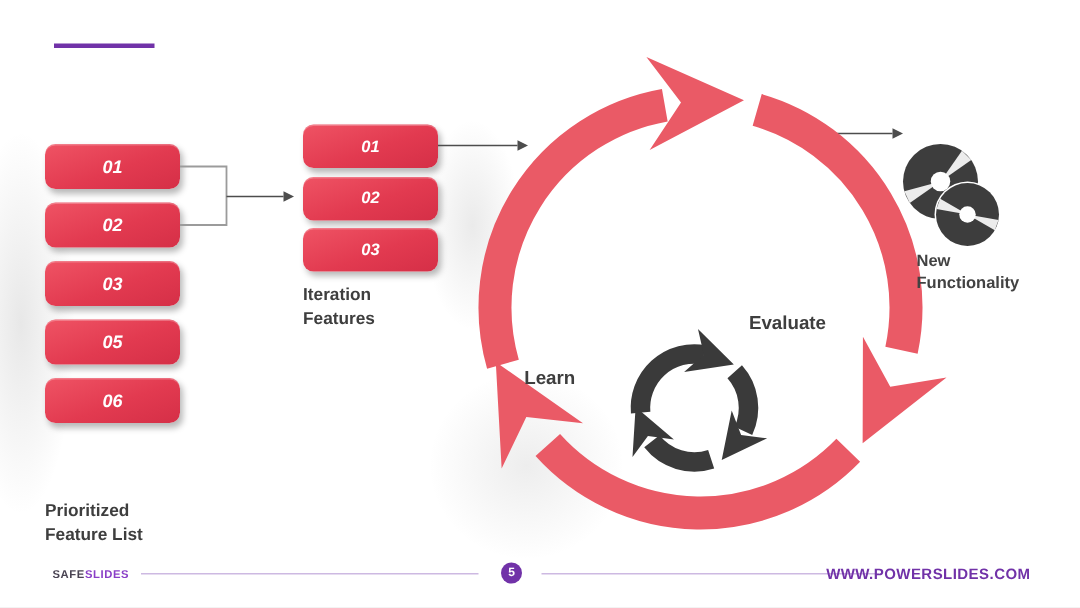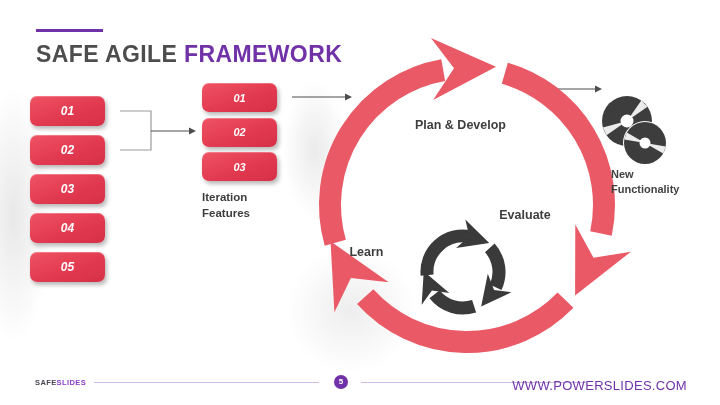--- a/index.html
+++ b/index.html
@@ -14,21 +14,21 @@
   .blob.b3{left:286px;top:248px;width:130px;height:125px;background:radial-gradient(closest-side,rgba(110,110,110,.12),rgba(110,110,110,0));}
 
   .title-rule{position:absolute;left:36px;top:29px;width:67px;height:3px;background:#7132a8;}
   h1.title{position:absolute;left:36px;top:41px;margin:0;font-size:23px;font-weight:700;
     letter-spacing:.4px;color:#4d4d4d;white-space:nowrap;}
   h1.title .purple{color:#7132a8;}
 
   .left-col{position:absolute;left:30px;top:96px;display:flex;flex-direction:column;gap:9px;}
   .mid-col{position:absolute;left:202px;top:83px;display:flex;flex-direction:column;gap:5.5px;}
   .red-box{
-    width:75px;border-radius:7px;color:#fff;font-weight:700;font-style:italic;
+    width:90px;border-radius:7px;color:#fff;font-weight:700;font-style:italic;
     display:flex;align-items:center;justify-content:center;
     background:linear-gradient(160deg,#ef5364 0%,#e23a50 55%,#d52f47 100%);
     box-shadow:2px 3px 4px rgba(0,0,0,.28), inset 0 1px 0 rgba(255,255,255,.25);
   }
   .left-col .red-box{height:30px;font-size:12px;}
   .mid-col .red-box{height:29px;font-size:11px;}
 
   .caption{position:absolute;text-align:left;color:#3e3e3e;font-weight:700;}
   .cap-left{left:30px;top:334px;width:90px;font-size:11.5px;line-height:15.5px;}
   .cap-mid{left:202px;top:189px;width:90px;font-size:11.5px;line-height:16px;}
@@ -42,42 +42,42 @@
   svg.art{position:absolute;left:0;top:0;}
 
   .footer-brand{position:absolute;left:35px;top:378px;font-size:7.5px;font-weight:700;
     letter-spacing:.4px;color:#4a4453;white-space:nowrap;}
   .footer-brand .purple{color:#8a3fc7;}
   .fline{position:absolute;top:382px;height:1px;background:#cdb9e2;}
   .fline.l{left:94px;width:225px;}
   .fline.r{left:361px;width:225px;}
   .page-badge{position:absolute;left:334px;top:375px;width:14px;height:14px;border-radius:50%;
     background:#7132a8;color:#fff;font-size:8px;font-weight:700;line-height:14px;text-align:center;}
-  .footer-url{position:absolute;right:33px;top:378px;font-size:13px;font-weight:400;
+  .footer-url{position:absolute;right:33px;top:378px;font-size:10px;font-weight:700;
     letter-spacing:.3px;color:#7132a8;text-decoration:none;white-space:nowrap;margin-left:46px;}
 </style>
 </head>
 <body>
 
 <div class="slide">
 
   <div class="blob b1"></div>
   <div class="blob b2"></div>
   <div class="blob b3"></div>
 
   <div class="title-rule"></div>
-  <h1 class="title"><span>SAFE AGILE</span><span>&nbsp;</span><span class="purple">FRAMEWORK</span></h1>
 
   <div class="left-col">
       <div class="red-box">01</div>
       <div class="red-box">02</div>
       <div class="red-box">03</div>
-      <div class="red-box">04</div>
       <div class="red-box">05</div>
+      <div class="red-box">06</div>
     </div>
+  <div class="caption cap-left">Prioritized Feature List</div>
 
   <div class="mid-col">
       <div class="red-box">01</div>
       <div class="red-box">02</div>
       <div class="red-box">03</div>
     </div>
   <div class="caption cap-mid">Iteration Features</div>
 
   <svg class="art" width="720" height="405" viewBox="0 0 720 405">
 
@@ -130,21 +130,20 @@
       <polygon points="627,121 602.9,127.5 606.5,135.3" fill="#ffffff" opacity="0.9"></polygon>
       <circle cx="627" cy="121" r="6.5" fill="#ffffff"></circle>
       <circle cx="645" cy="143" r="22" fill="#ffffff"></circle>
       <circle cx="645" cy="143" r="21" fill="#3d3d3d"></circle>
       <polygon points="645,143 663.2,153.5 665.7,146.6" fill="#ffffff" opacity="0.9"></polygon>
       <polygon points="645,143 626.8,132.5 624.3,139.4" fill="#ffffff" opacity="0.9"></polygon>
       <circle cx="645" cy="143" r="5.5" fill="#ffffff"></circle>
     </g>
   </svg>
 
-  <div class="cycle-label lbl-plan">Plan &amp; Develop</div>
   <div class="cycle-label lbl-learn">Learn</div>
   <div class="cycle-label lbl-eval">Evaluate</div>
 
   <div class="caption cap-new">New Functionality</div>
 
   <div class="footer-brand"><span>SAFE</span><span class="purple">SLIDES</span></div>
   <div class="fline l"></div>
   <div class="page-badge">5</div>
   <div class="fline r"></div>
   <a href="#" class="footer-url">WWW.POWERSLIDES.COM</a>

